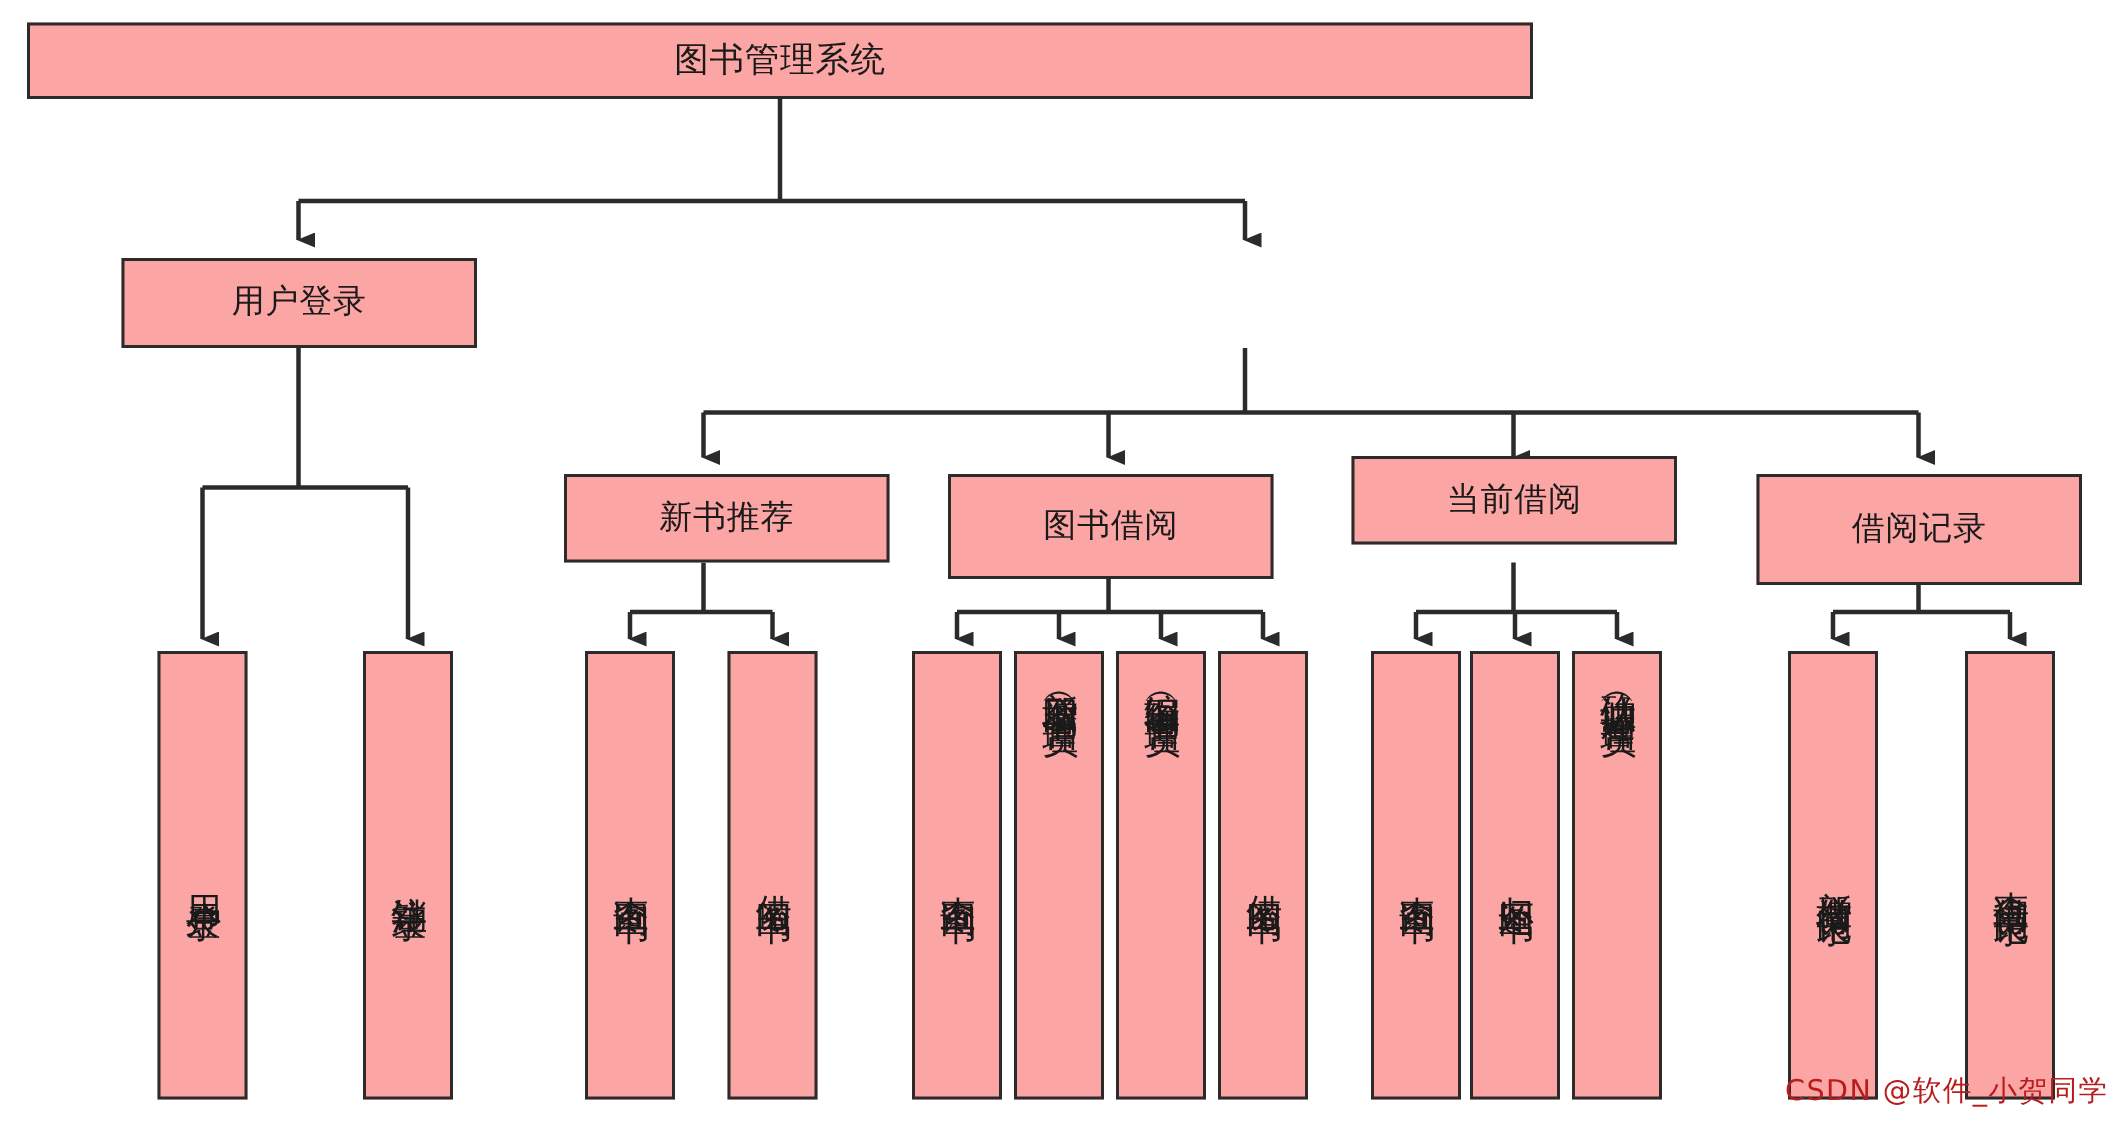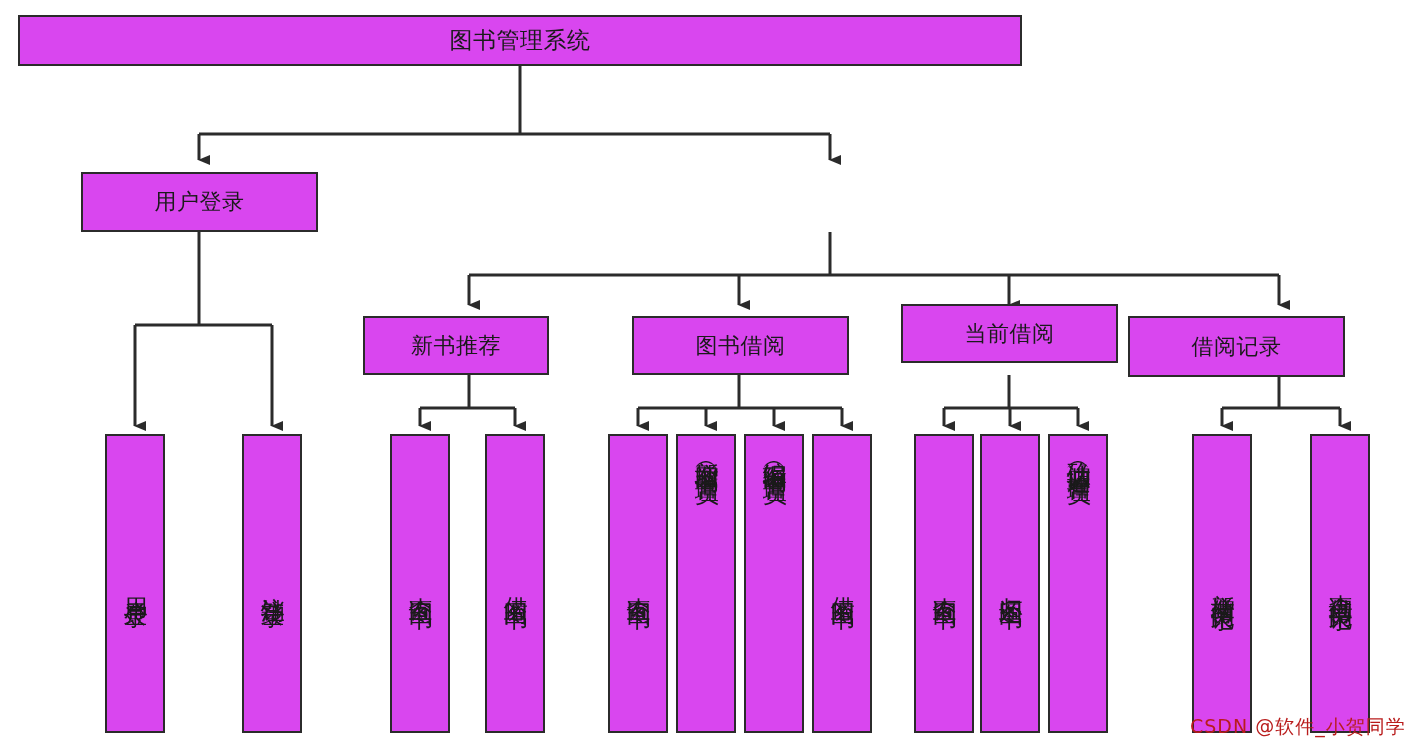--- a/index.html
+++ b/index.html
@@ -16,21 +16,21 @@
   }
   svg.wires{
     position:absolute;
     left:0; top:0;
     width:1405px; height:747px;
     pointer-events:none;
   }
   .node{
     position:absolute;
     box-sizing:border-box;
-    background:#d946ef;
+    background:#fca5a5;
     border:2.5px solid #2b2b2b;
     display:flex;
     align-items:center;
     justify-content:center;
   }
   .node .lbl{
     color:#1a1a1a;
     line-height:1.05;
     white-space:nowrap;
     text-align:center;
@@ -125,33 +125,33 @@
 
   <div class="node horiz root" style="left:18px;top:15px;width:1004px;height:51px;">
     <span class="lbl">图书管理系统</span>
   </div>
 
   <div class="node horiz" style="left:81px;top:172px;width:237px;height:60px;">
     <span class="lbl">用户登录</span>
   </div>
 
 
-  <div class="node horiz" style="left:363px;top:316px;width:186px;height:59px;justify-content:center;">
+  <div class="node horiz" style="left:376px;top:316px;width:217px;height:59px;justify-content:center;">
     <span class="lbl">新书推荐</span>
   </div>
 
-  <div class="node horiz" style="left:632px;top:316px;width:217px;height:59px;">
+  <div class="node horiz" style="left:632px;top:316px;width:217px;height:70px;">
     <span class="lbl">图书借阅</span>
   </div>
 
   <div class="node horiz" style="left:901px;top:304px;width:217px;height:59px;">
     <span class="lbl">当前借阅</span>
   </div>
 
-  <div class="node horiz" style="left:1128px;top:316px;width:217px;height:61px;">
+  <div class="node horiz" style="left:1171px;top:316px;width:217px;height:74px;">
     <span class="lbl">借阅记录</span>
   </div>
 
   <div class="node vert" style="left:105px;top:434px;width:60px;height:299px;">
     <span class="lbl">用户登录</span>
   </div>
 
   <div class="node vert" style="left:242px;top:434px;width:60px;height:299px;">
     <span class="lbl">注销登录</span>
   </div>

